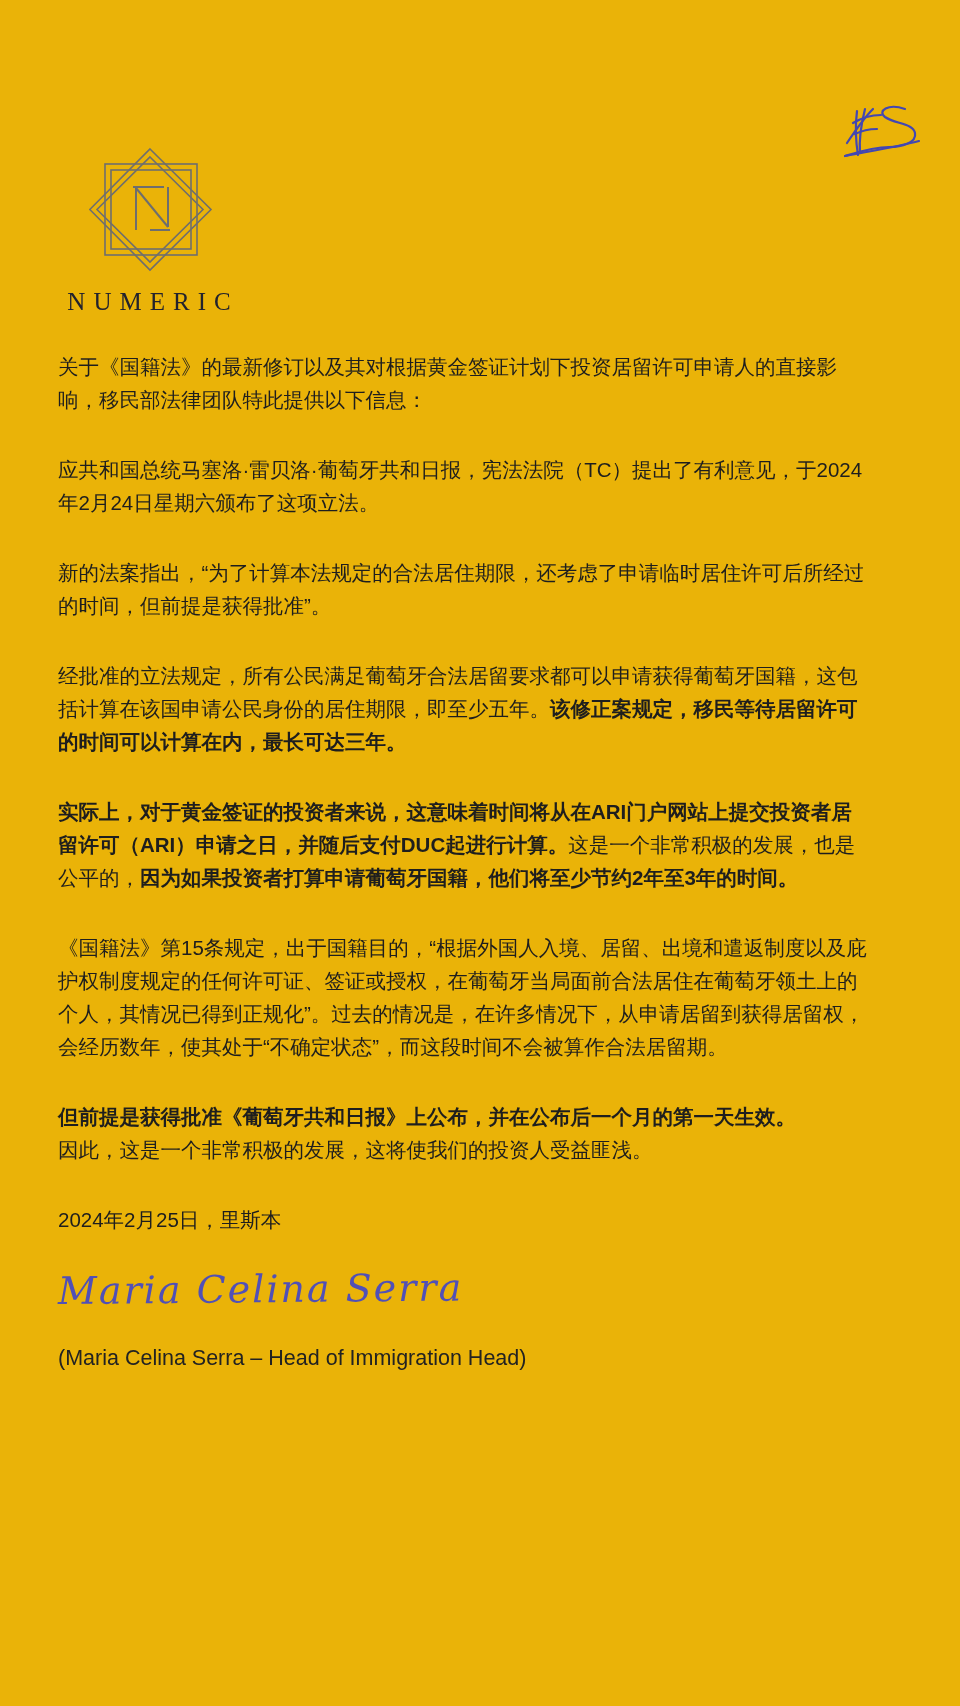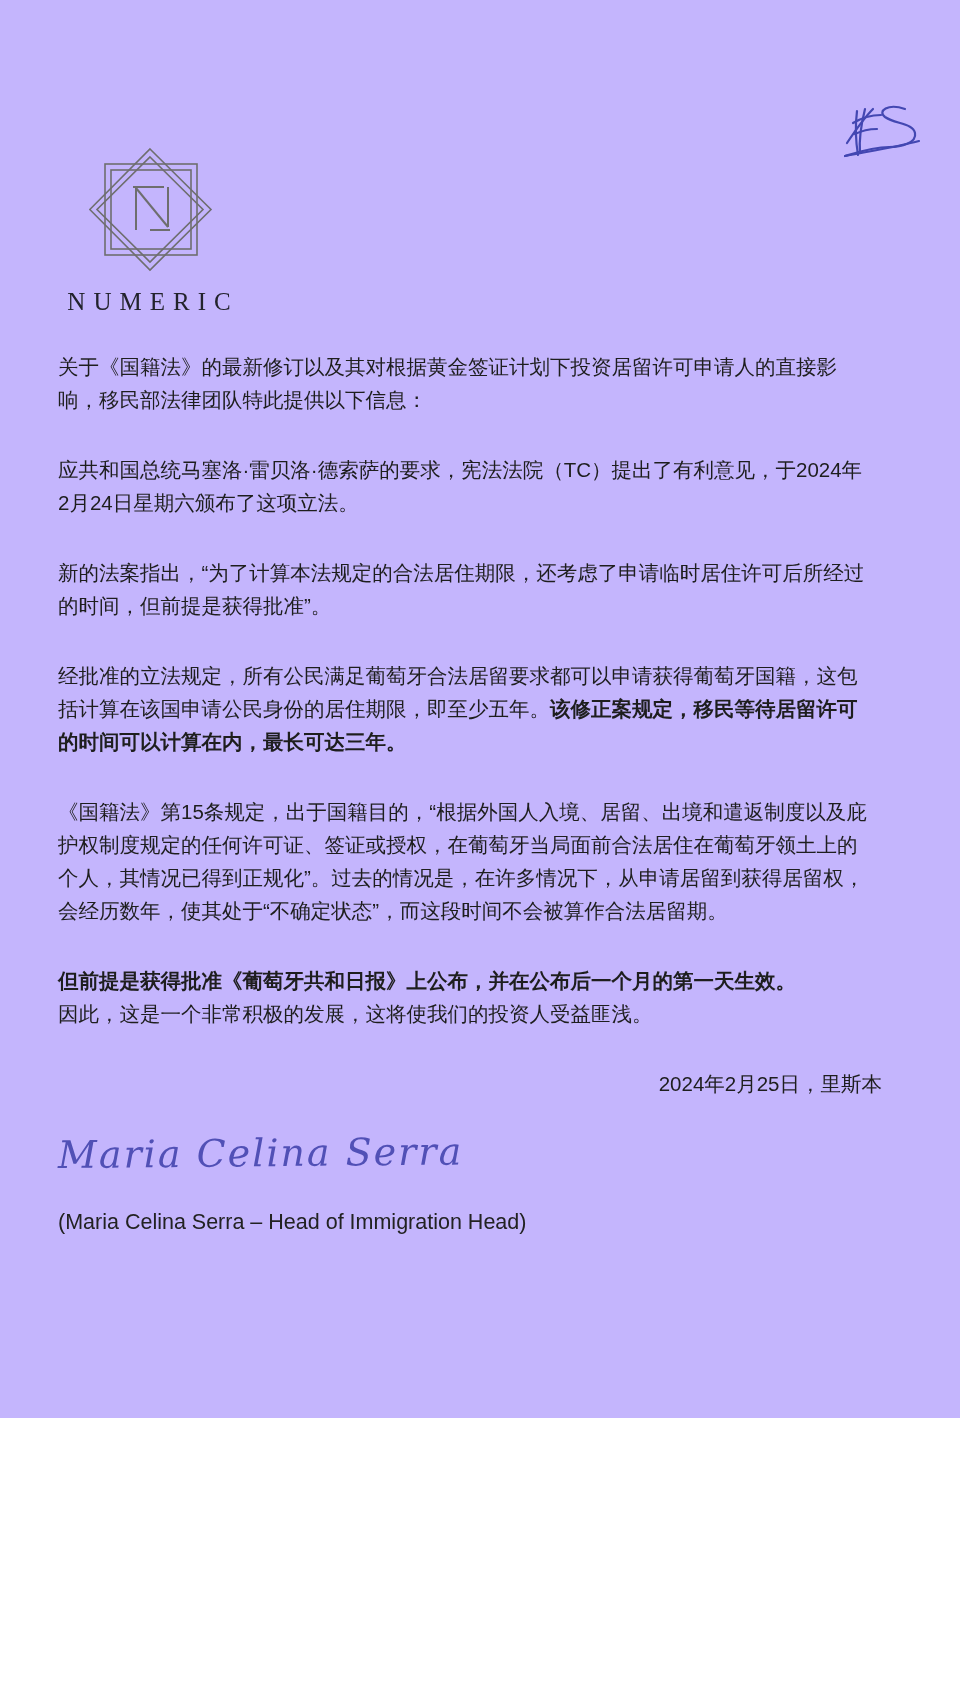--- a/index.html
+++ b/index.html
@@ -3,22 +3,22 @@
 <meta charset="utf-8">
 <style>
   html, body {
     margin: 0;
     padding: 0;
     background: #ffffff;
   }
   .page {
     position: relative;
     width: 960px;
-    height: 1418px;
-    background: #c4b5fd;
+    height: 1706px;
+    background: #eab308;
     overflow: hidden;
     font-family: "Liberation Sans", sans-serif;
     color: #1e1e1e;
   }
 
   
   .logo-mark {
     position: absolute;
     left: 89px;
     top: 146px;
@@ -58,21 +58,20 @@
     text-align: left;
   }
   .doc p {
     margin: 0 12px 37px 0;
   }
   .doc b {
     font-weight: 700;
   }
   .dateline {
     margin: 0 0 30px 0;
-    text-align: right;
   }
   .signature-script {
     margin: 0 0 26px 0;
     font-family: "DejaVu Serif", serif;
     font-style: italic;
     font-size: 38px;
     line-height: 50px;
     letter-spacing: 2px;
     color: #5150b6;
     transform: rotate(-0.5deg);
@@ -115,26 +114,27 @@
     <path d="M12 31 C20 27 28 26 34 26"></path>
     <path d="M62 6 C45 0 34 8 42 14 C52 21 70 20 72 30 C74 40 58 44 46 44 C30 44 12 50 2 53"></path>
     <path d="M2 53 C28 48 58 43 76 38"></path>
   </svg>
 
   <div class="doc">
 
     <p><span>关于《国籍法》的最新修订以及其对根据黄金签证计划下投资居留许可申请人的直接影响，移民部法律团队特此提供以下信息：</span></p>
 
 
-    <p><span>应共和国总统马塞洛·雷贝洛·德索萨的要求，宪法法院（TC）提出了有利意见，于2024年2月24日星期六颁布了这项立法。</span></p>
+    <p><span>应共和国总统马塞洛·雷贝洛·葡萄牙共和日报，宪法法院（TC）提出了有利意见，于2024年2月24日星期六颁布了这项立法。</span></p>
 
     <p><span>新的法案指出，“为了计算本法规定的合法居住期限，还考虑了申请临时居住许可后所经过的时间，但前提是获得批准”。</span></p>
 
     <p><span>经批准的立法规定，所有公民满足葡萄牙合法居留要求都可以申请获得葡萄牙国籍，这包括计算在该国申请公民身份的居住期限，即至少五年。</span><b>该修正案规定，移民等待居留许可的时间可以计算在内，最长可达三年。</b></p>
 
+    <p><b>实际上，对于黄金签证的投资者来说，这意味着时间将从在ARI门户网站上提交投资者居留许可（ARI）申请之日，并随后支付DUC起进行计算。</b><span>这是一个非常积极的发展，也是公平的，</span><b>因为如果投资者打算申请葡萄牙国籍，他们将至少节约2年至3年的时间。</b></p>
 
 
     <p><span>《国籍法》第15条规定，出于国籍目的，“根据外国人入境、居留、出境和遣返制度以及庇护权制度规定的任何许可证、签证或授权，在葡萄牙当局面前合法居住在葡萄牙领土上的个人，其情况已得到正规化”。过去的情况是，在许多情况下，从申请居留到获得居留权，会经历数年，使其处于“不确定状态”，而这段时间不会被算作合法居留期。</span></p>
 
     <p><b>但前提是获得批准《葡萄牙共和日报》上公布，并在公布后一个月的第一天生效。</b><br><span>因此，这是一个非常积极的发展，这将使我们的投资人受益匪浅。</span></p>
 
     <div class="dateline">2024年2月25日，里斯本</div>
 
     <div class="signature-script">Maria Celina Serra</div>
 

